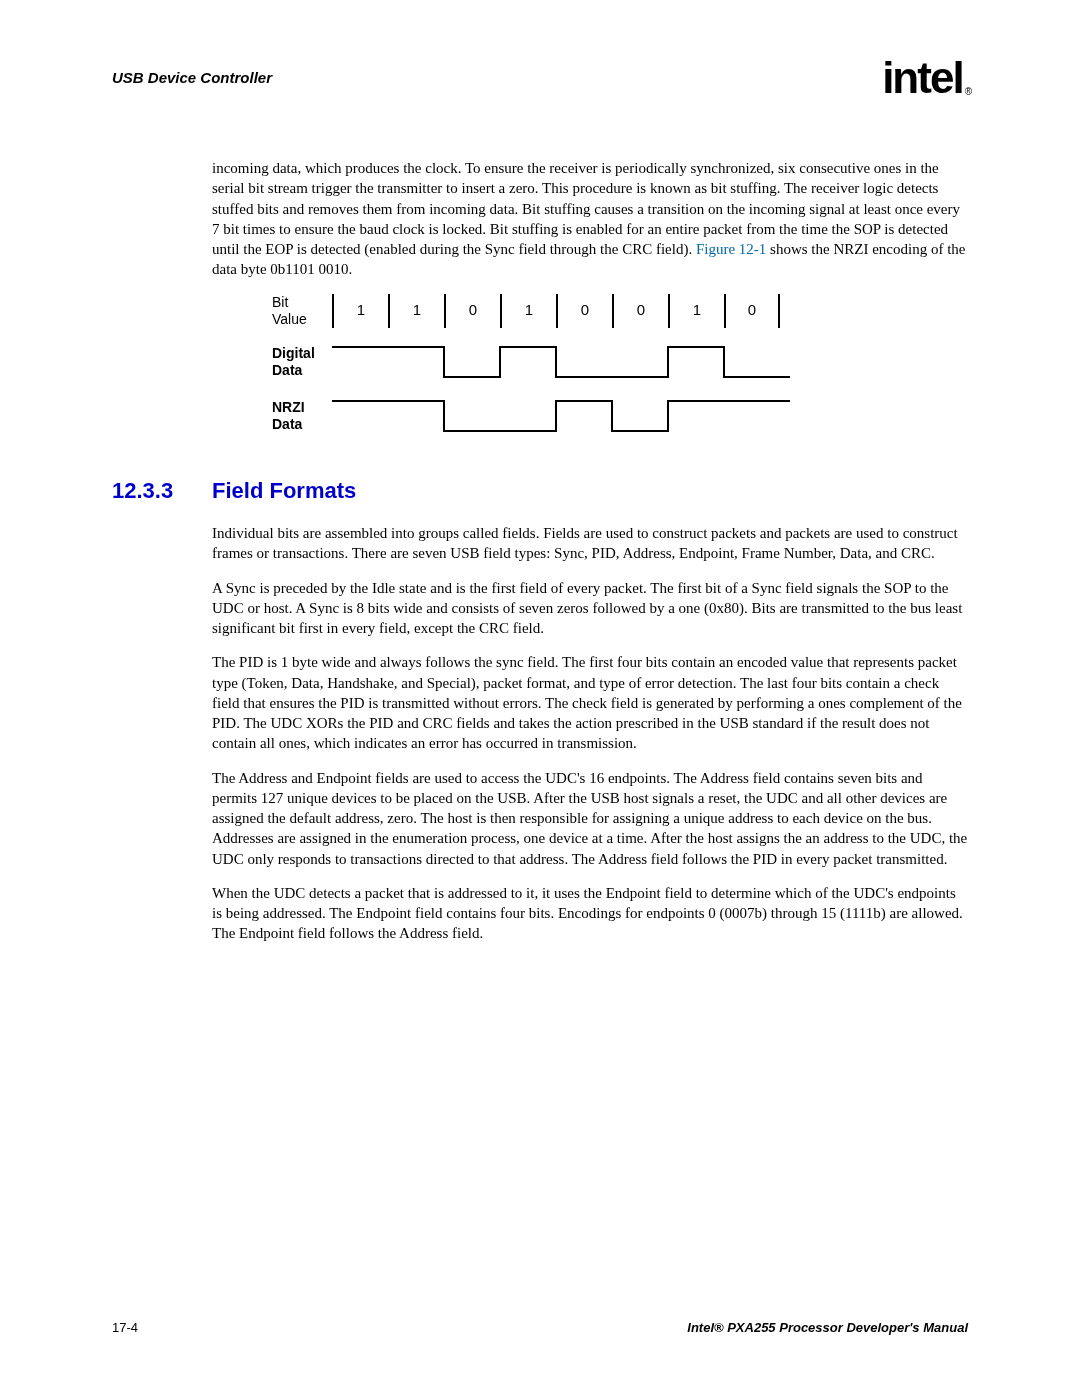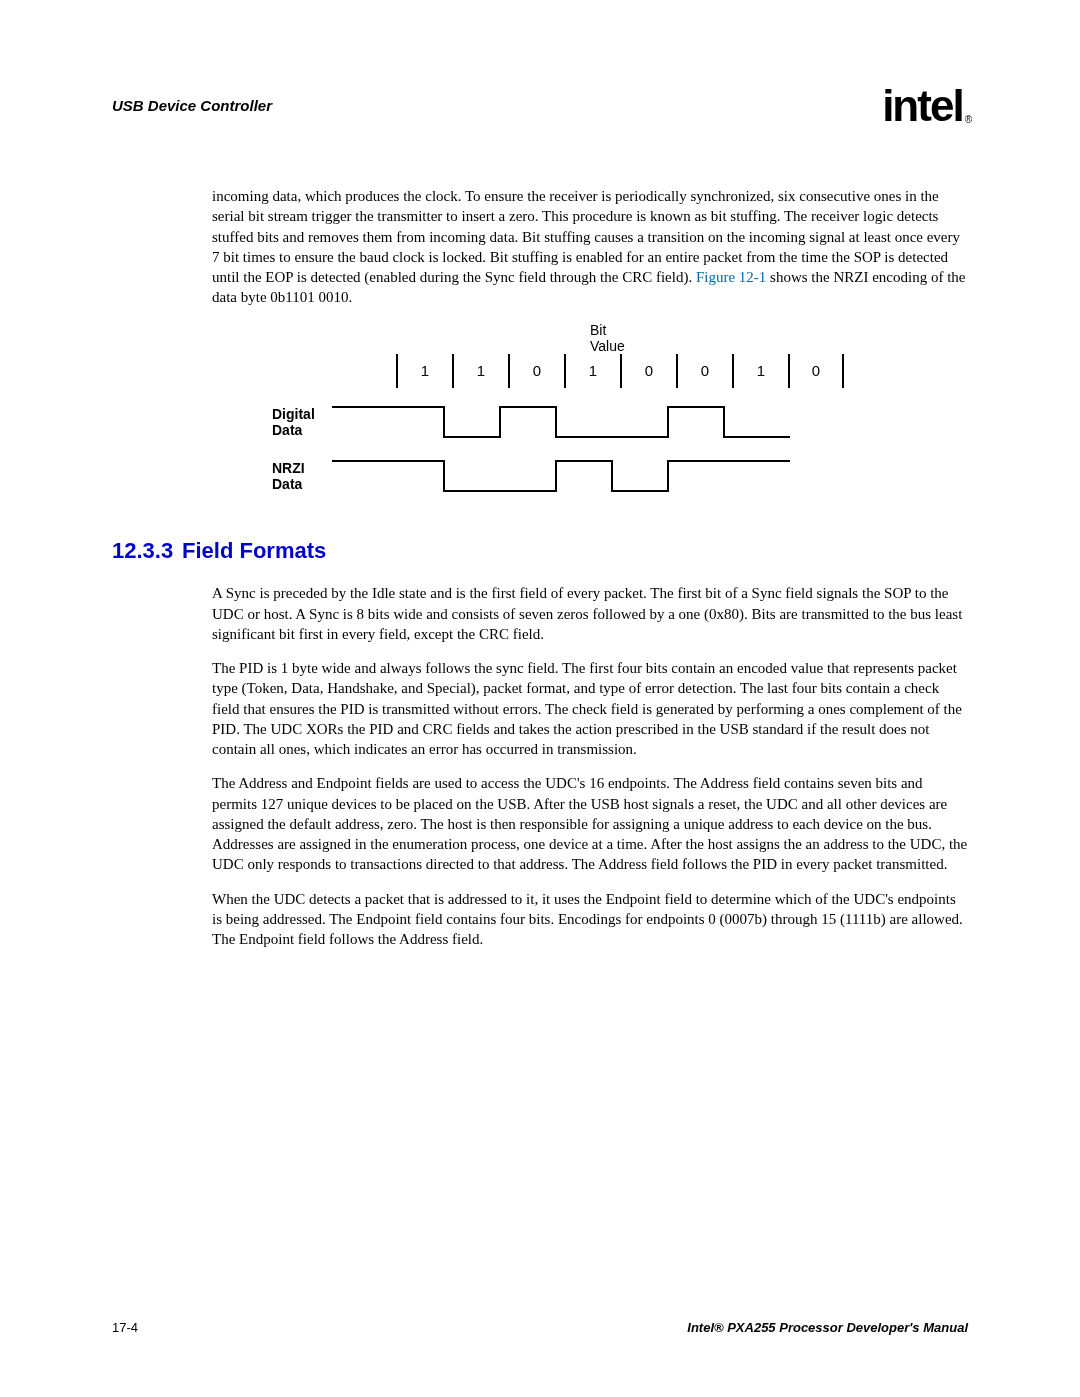--- a/index.html
+++ b/index.html
@@ -9,21 +9,21 @@
     font-family: "Times New Roman", Times, serif;
     color: #000;
     font-size: 15px;
     line-height: 1.35;
   }
   .page {
     width: 1080px;
     height: 1397px;
     position: relative;
     box-sizing: border-box;
-    padding: 84px 112px 60px 112px;
+    padding: 56px 112px 60px 112px;
   }
   .header {
     display: flex;
     justify-content: space-between;
     align-items: center;
     margin-bottom: 58px;
   }
   .header-title {
     font-family: Arial, Helvetica, sans-serif;
     font-weight: bold;
@@ -71,21 +71,20 @@
   .figure {
     margin-left: 60px;
     margin-bottom: 40px;
   }
   .bit-row {
     display: flex;
     align-items: center;
     font-family: Arial, Helvetica, sans-serif;
     font-size: 15px;
     margin-bottom: 2px;
-    flex-direction: column;
   }
   .row-label {
     width: 60px;
     font-family: Arial, Helvetica, sans-serif;
     font-size: 14px;
     line-height: 1.15;
   }
   .bit-cells {
     display: flex;
   }
@@ -112,20 +111,21 @@
     font-family: Arial, Helvetica, sans-serif;
     font-size: 14px;
     line-height: 1.15;
   }
   .wave-svg {
     display: block;
   }
   .h2 {
     display: flex;
     align-items: baseline;
+    gap: 30px;
     font-family: Arial, Helvetica, sans-serif;
     font-weight: bold;
     color: #0000cc;
     font-size: 22px;
     margin: 6px 0 18px 0;
   }
   .h2-num { width: 70px; }
   .footer {
     position: absolute;
     left: 112px;
@@ -189,20 +189,21 @@
       </div>
     </div>
   </div>
 
   <div class="h2">
     <span class="h2-num">12.3.3</span>
     <span>Field Formats</span>
   </div>
 
   <div class="body-indent">
+    <p>Individual bits are assembled into groups called fields. Fields are used to construct packets and packets are used to construct frames or transactions. There are seven USB field types: Sync, PID, Address, Endpoint, Frame Number, Data, and CRC.</p>
     <p>A Sync is preceded by the Idle state and is the first field of every packet. The first bit of a Sync field signals the SOP to the UDC or host. A Sync is 8 bits wide and consists of seven zeros followed by a one (0x80). Bits are transmitted to the bus least significant bit first in every field, except the CRC field.</p>
     <p>The PID is 1 byte wide and always follows the sync field. The first four bits contain an encoded value that represents packet type (Token, Data, Handshake, and Special), packet format, and type of error detection. The last four bits contain a check field that ensures the PID is transmitted without errors. The check field is generated by performing a ones complement of the PID. The UDC XORs the PID and CRC fields and takes the action prescribed in the USB standard if the result does not contain all ones, which indicates an error has occurred in transmission.</p>
     <p>The Address and Endpoint fields are used to access the UDC's 16 endpoints. The Address field contains seven bits and permits 127 unique devices to be placed on the USB. After the USB host signals a reset, the UDC and all other devices are assigned the default address, zero. The host is then responsible for assigning a unique address to each device on the bus. Addresses are assigned in the enumeration process, one device at a time. After the host assigns the an address to the UDC, the UDC only responds to transactions directed to that address. The Address field follows the PID in every packet transmitted.</p>
     <p>When the UDC detects a packet that is addressed to it, it uses the Endpoint field to determine which of the UDC's endpoints is being addressed. The Endpoint field contains four bits. Encodings for endpoints 0 (0007b) through 15 (1111b) are allowed. The Endpoint field follows the Address field.</p>
   </div>
 
   <div class="footer">
     <span>17-4</span>
     <span class="footer-right">Intel® PXA255 Processor Developer's Manual</span>
   </div>

